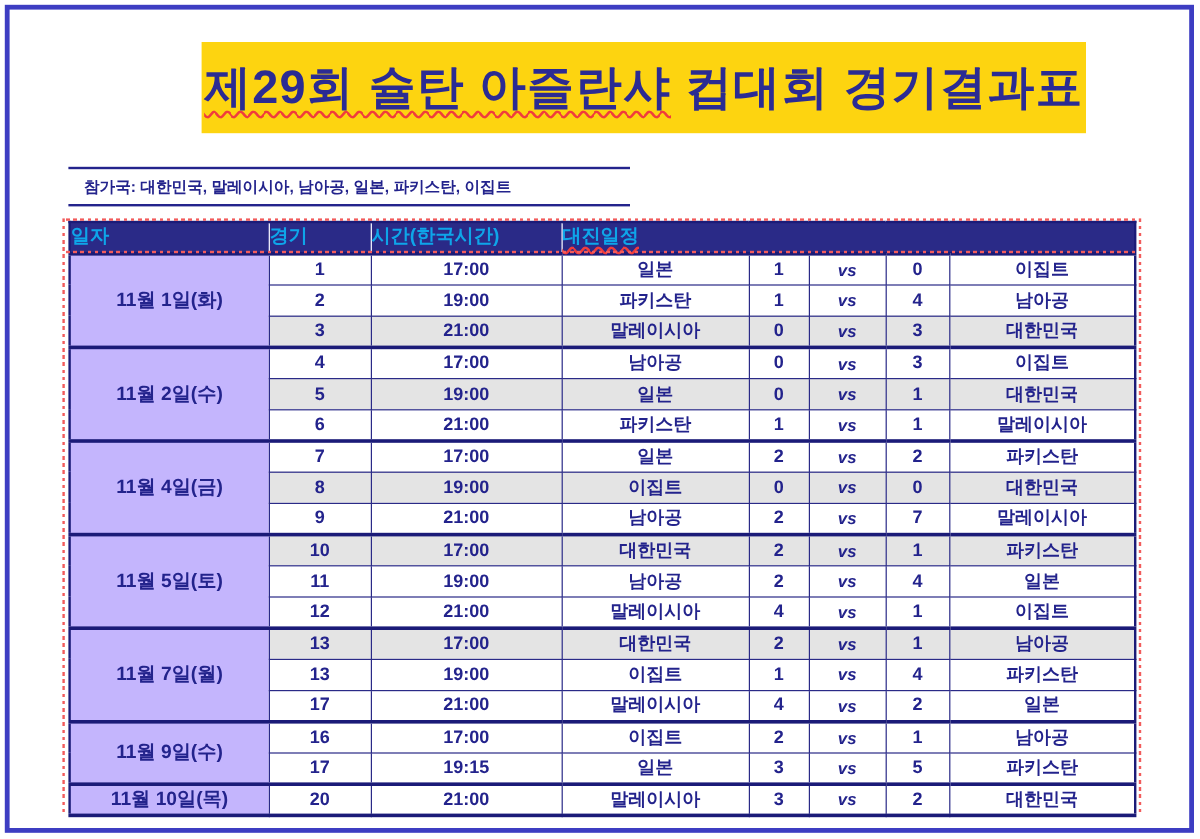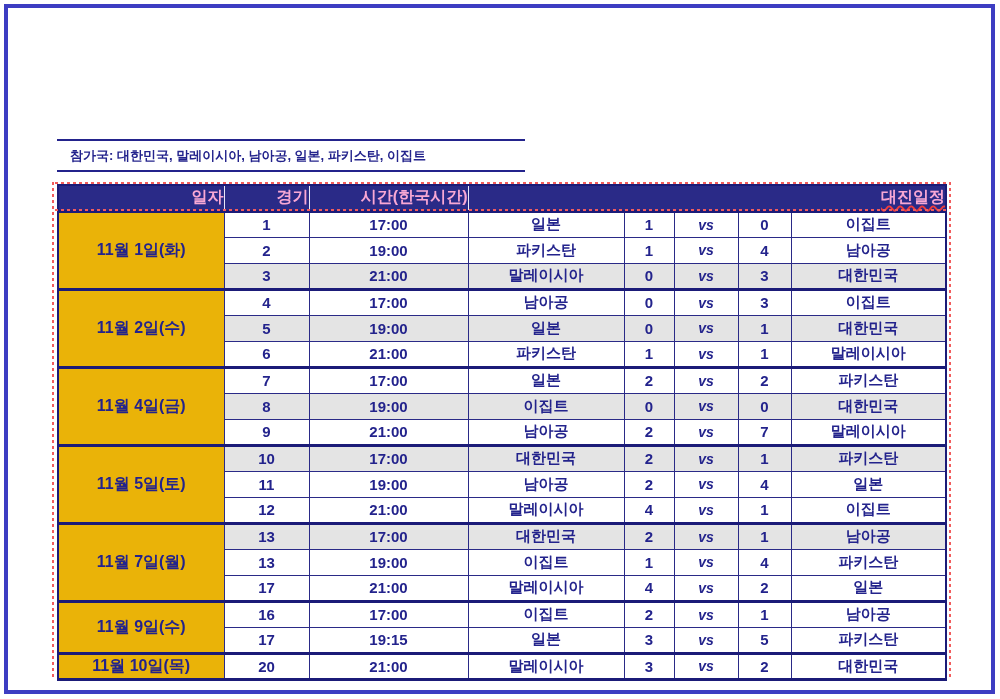--- a/index.html
+++ b/index.html
@@ -34,47 +34,50 @@
   
   .participants { position:absolute; left:57px; top:139px; width:468px; height:33px;
                   border-top:2px solid #23238c; border-bottom:2px solid #23238c;
                   display:flex; align-items:center; padding-left:13px;
                   color:#23238c; font-weight:bold; font-size:13px; }
 
   
   .results-table { position:absolute; left:57px; top:184px; border-collapse:collapse;
                    table-layout:fixed; width:888px;
                    border:2px solid #1b1b78; border-bottom:3px solid #1b1b78; }
-  .results-table th { background:#2a2a87; color:#f9a8d4; font-weight:bold; font-size:16px;
-                      height:26px; border-right:1px solid #e8e8f8; text-align:right; }
+  .results-table th { background:#2a2a87; color:#0ea5e9; font-weight:bold; font-size:16px;
+                      height:26px; border-right:1px solid #e8e8f8; text-align:left; }
   .results-table th:last-child { border-right:none; }
   .results-table td { height:26px; text-align:center; vertical-align:middle;
                       color:#23238c; font-weight:bold; font-size:15px;
                       border:1px solid #2a2a87; background:#ffffff; }
   .results-table td.shaded { background:#e4e4e4; }
   .results-table td.vs { font-size:14px;font-style:italic; }
-  .results-table td.date-cell { font-size:16px; background:#eab308; }
+  .results-table td.date-cell { font-size:16px; background:#c4b5fd; }
   .results-table tr.grp td { border-top:3px solid #1b1b78; }
 
   
   .rb-h { position:absolute; height:2px;
           background:repeating-linear-gradient(90deg,#f25c5c 0 3px,transparent 3px 6px); }
   .rb-v { position:absolute; width:2px;
           background:repeating-linear-gradient(180deg,#f25c5c 0 3px,transparent 3px 6px); }
   .rb-top { left:55px; top:182px; width:894px; }
   .rb-mid { left:55px; top:209px; width:894px; }
   .rb-left { left:52px; top:182px; height:498px; }
   .rb-right { left:949px; top:182px; height:498px; }
 </style>
 </head>
 <body>
 
 <div class="canvas">
 
 
+  <div class="banner">
+    <h1><span class="squiggle">제29회 슐탄 아즐란샤</span><span> 컵대회 경기결과표</span></h1>
+  </div>
 
   <div class="participants">
     <span>참가국: 대한민국, 말레이시아, 남아공, 일본, 파키스탄, 이집트</span>
   </div>
 
   <table class="results-table">
     <colgroup>
       <col style="width:166px">
         <col style="width:85px">
         <col style="width:159px">

